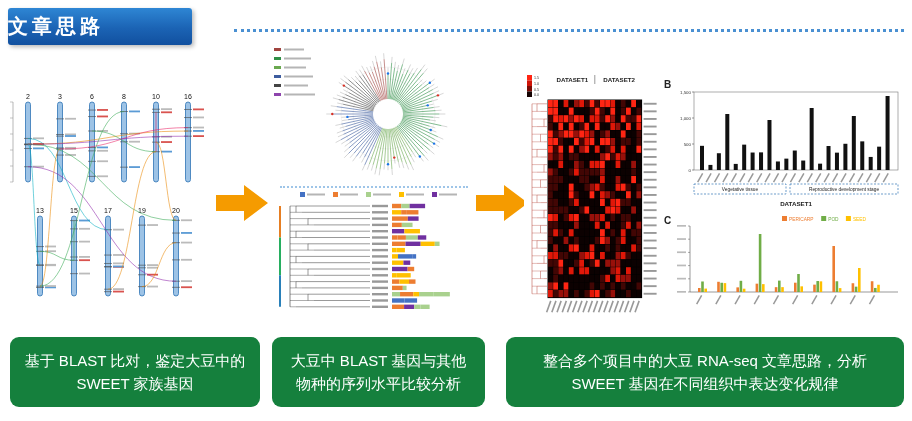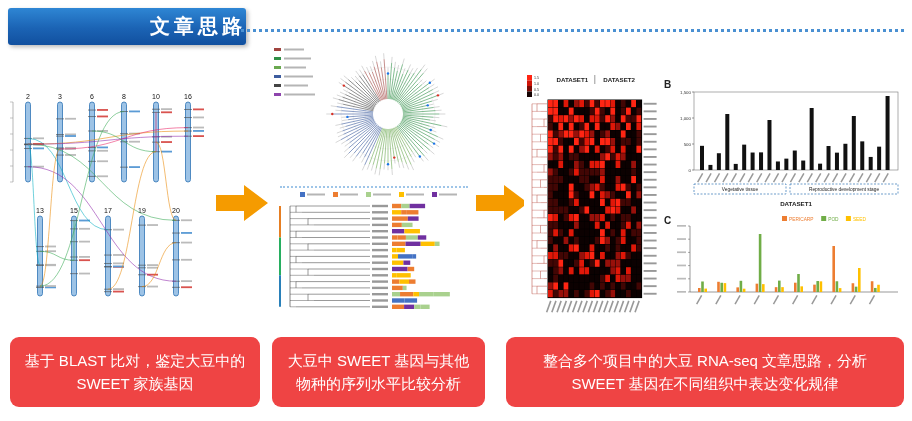--- a/index.html
+++ b/index.html
@@ -1,38 +1,38 @@
 <!DOCTYPE html>
 <html><head>
 <meta charset="utf-8">
 <style>
   * { box-sizing: border-box; }
   html,body { margin:0; padding:0; background:#ffffff; font-family:"Liberation Sans", sans-serif; }
   .slide { position:relative; width:912px; height:421px; background:#ffffff; overflow:hidden; }
 
   .banner {
-    position:absolute; left:8px; top:8px; width:238px; height:37px;
+    position:absolute; left:8px; top:8px; width:184px; height:37px;
     background:linear-gradient(180deg,#2e86d4 0%, #1b63b4 55%, #11509f 100%);
     border-radius:3px; box-shadow:2px 2px 4px rgba(0,0,0,.28);
-    display:flex; align-items:center; justify-content:flex-end;
+    display:flex; align-items:center; justify-content:flex-start;
     color:#fff; font-size:20px; font-weight:bold; letter-spacing:4px;
   }
   .dotline {
     position:absolute; left:234px; right:8px; top:29px;
     border-top:3px dotted #4a90d2;
   }
   .dotline2 {
     position:absolute; left:280px; top:186px; width:188px;
     border-top:2px dotted #9ec5e8;
   }
   .fig { position:absolute; background:#fff; }
   .arrow { position:absolute; }
   .caption {
     position:absolute; top:337px; height:70px;
-    background:#ef4444; border-radius:9px;
+    background:#15803d; border-radius:9px;
     color:#fff; font-size:15px; line-height:1.55;
     display:flex; align-items:center; justify-content:center; text-align:center;
     padding:6px 14px;
   }
   .caption.c1 { left:10px;  width:250px; }
   .caption.c2 { left:272px; width:213px; }
   .caption.c3 { left:506px; width:398px; }
 </style>
 </head>
 <body>
@@ -1373,18 +1373,18 @@
       <rect x="217.2" y="72.7364377672784" width="2.6" height="7.263562232721597" fill="#ffc000"></rect>
       <g transform="translate(213.79999999999998,83) rotate(-60)">
         <rect x="-10" y="0" width="10" height="1.5" fill="#999"></rect>
       </g>
     </svg>
 
   <div class="caption c1">
     <span>基于 BLAST 比对，鉴定大豆中的 SWEET 家族基因</span>
   </div>
   <div class="caption c2">
-    <span>大豆中 SWEET 基因与其他物种的序列水平比较分析</span>
+    <span>大豆中 BLAST 基因与其他物种的序列水平比较分析</span>
   </div>
   <div class="caption c3">
     <span>整合多个项目中的大豆 RNA-seq 文章思路，分析 SWEET 基因在不同组织中表达变化规律</span>
   </div>
 </div>
 
 </body></html>

